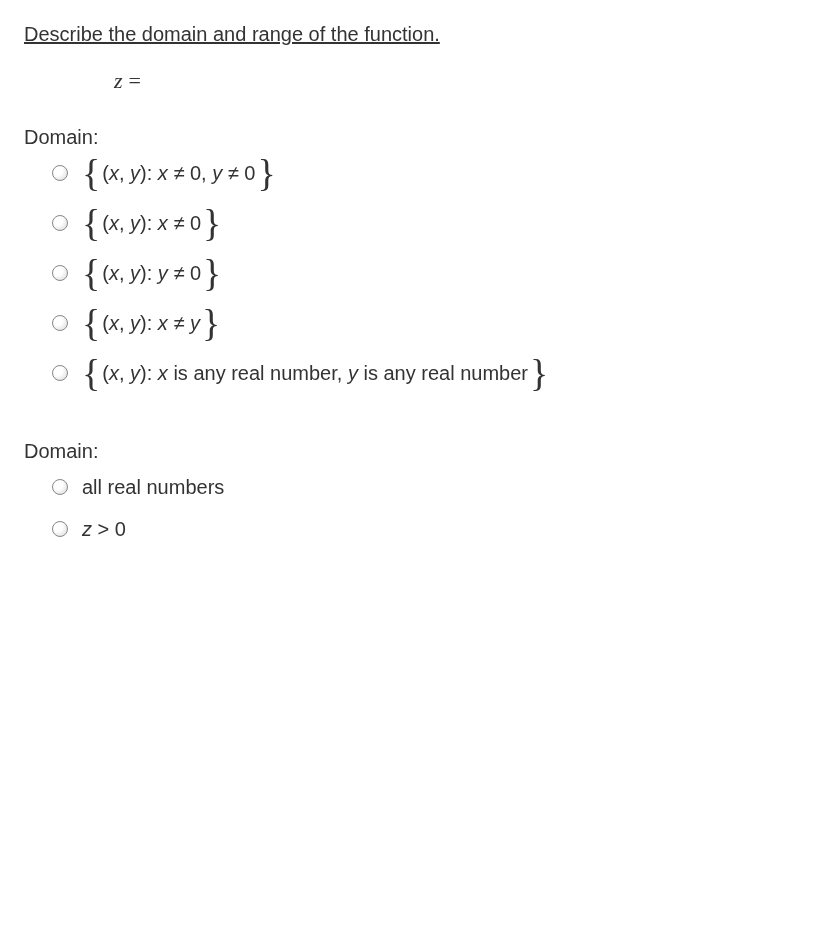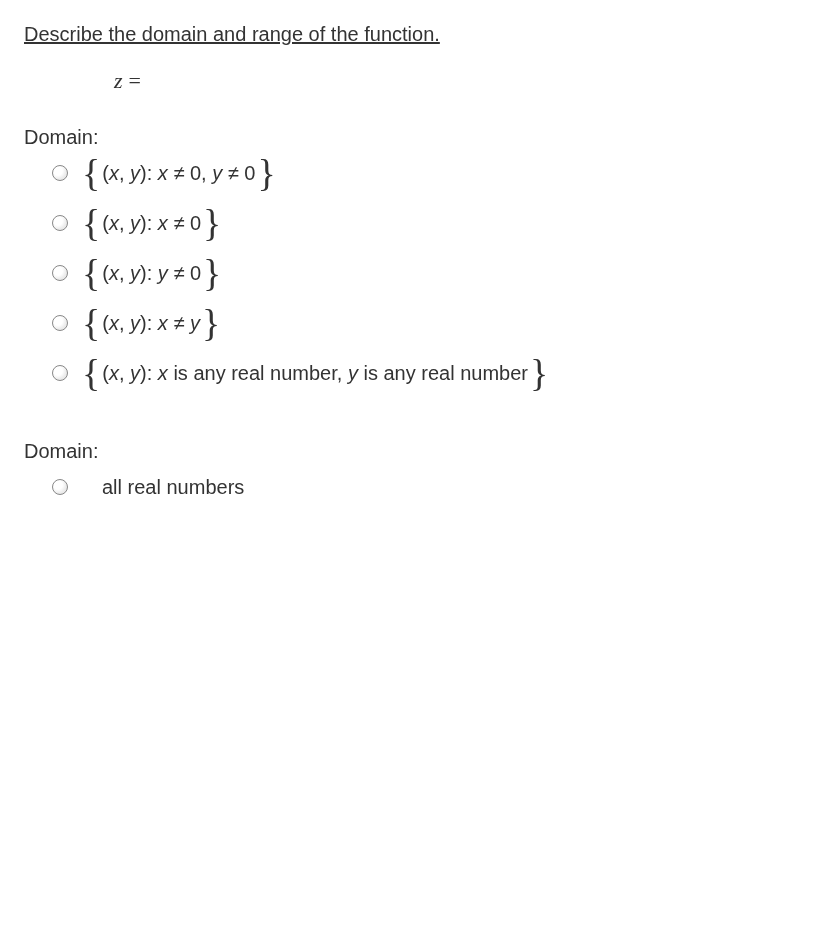--- a/index.html
+++ b/index.html
@@ -84,21 +84,20 @@
     position: relative;
   }
   .brace-l { margin-right: 2px; }
   .brace-r { margin-left: 2px; }
   .mathvar {
     font-style: italic;
   }
   .rangeitem {
     font-family: Verdana, Arial, sans-serif;
     font-size: 20px;
-    margin-left: 20px;
   }
   .rangeitem .mathvar {
     font-style: italic;
   }
 </style>
 </head>
 <body>
 
 <div class="question-text">Describe the domain and range of the function.</div>
 
@@ -150,13 +149,17 @@
       </span>
     </div>
   </div>
 
 <div class="section-label">Domain:</div>
 <div class="options range-options" id="range-options">
     <div class="option">
       <span class="radio"></span>
       <span class="rangeitem">all real numbers</span>
     </div>
+    <div class="option">
+      <span class="radio"></span>
+      <span class="rangeitem"><span class="mathvar">z</span> &gt; 0</span>
+    </div>
   </div>
 
 </body></html>

